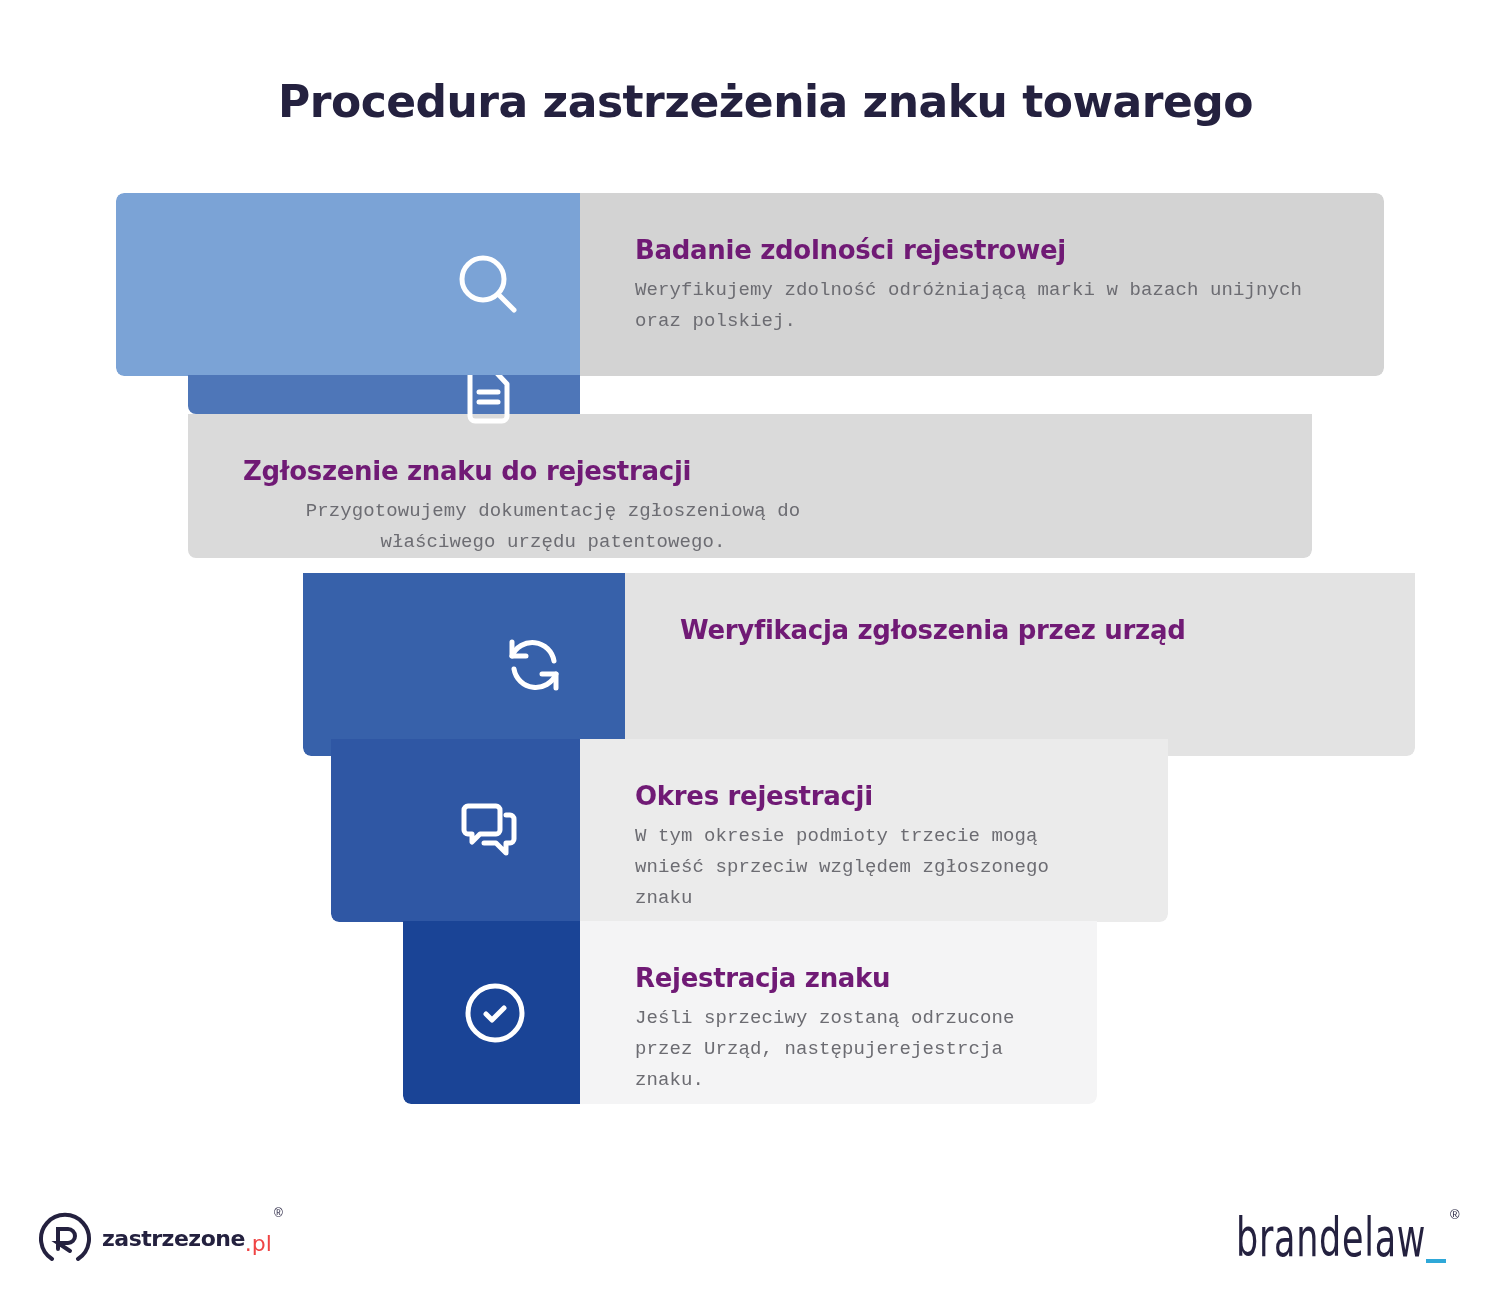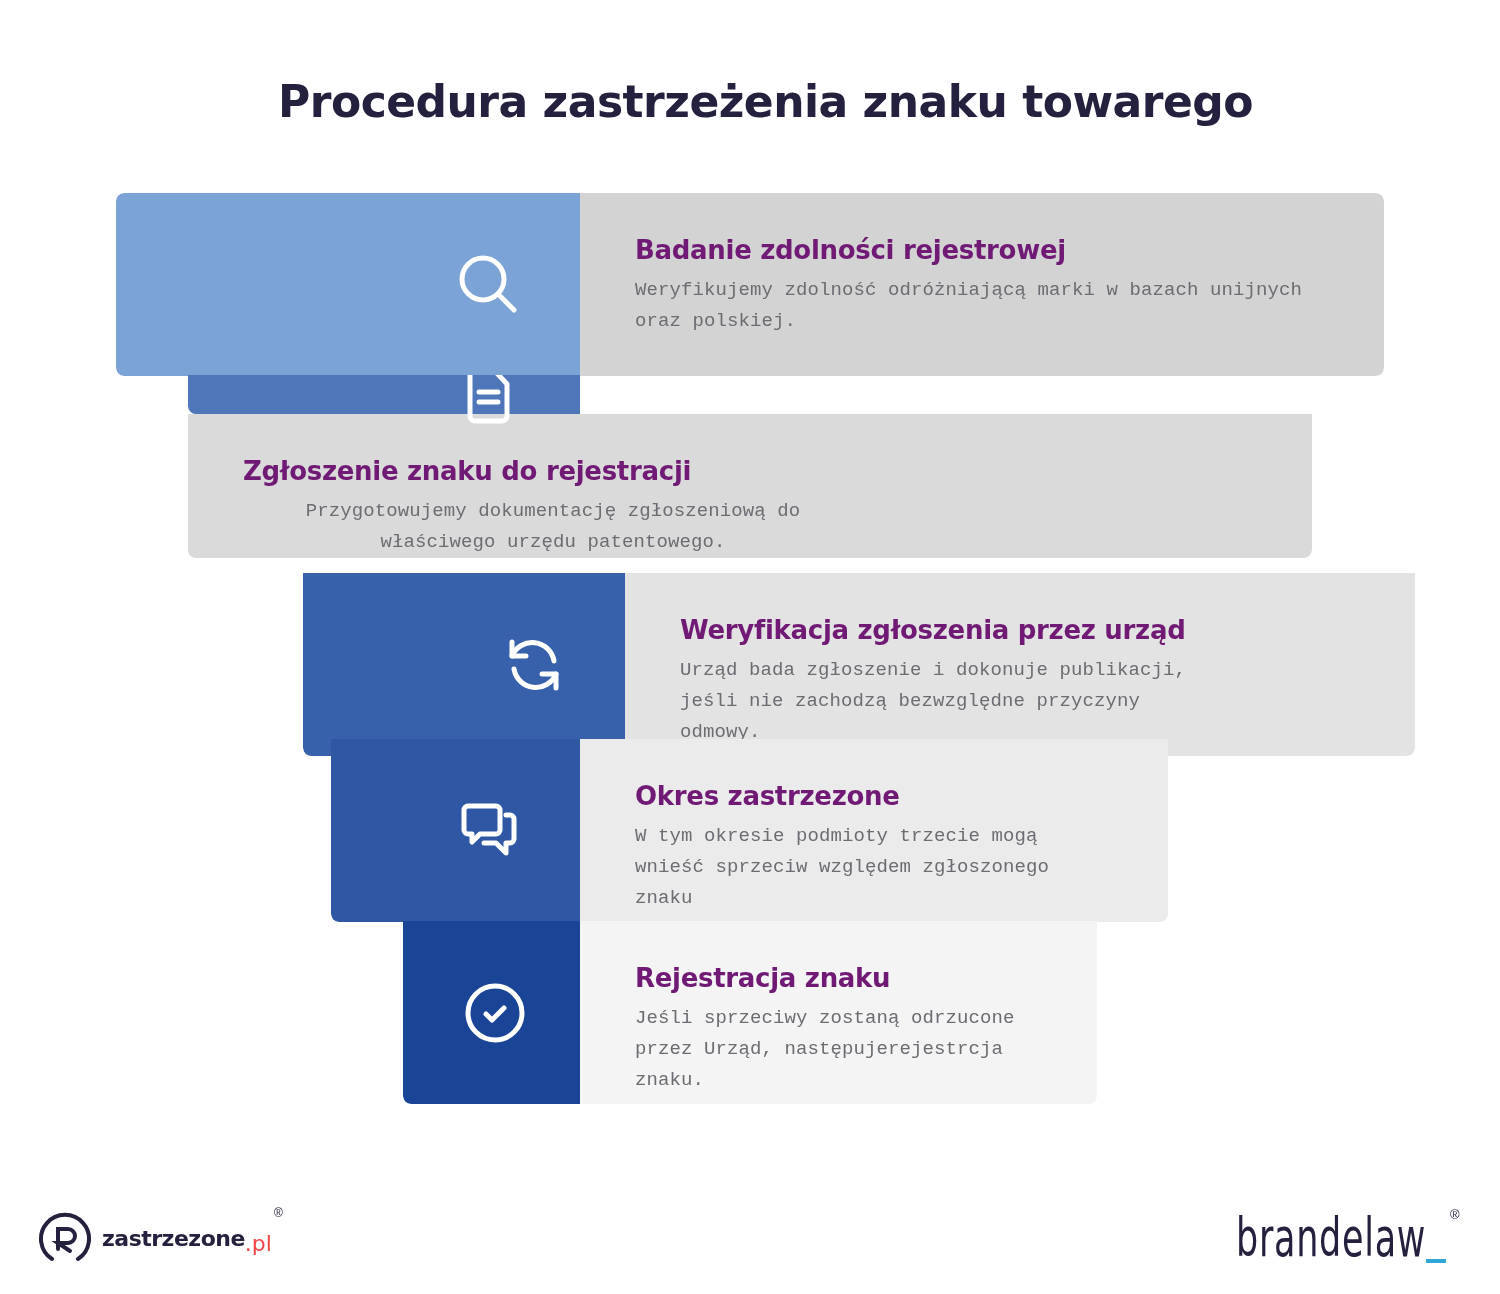--- a/index.html
+++ b/index.html
@@ -114,35 +114,34 @@
       <svg viewBox="0 0 66 66" fill="none" stroke="#fff" stroke-width="5" stroke-linecap="round" stroke-linejoin="round">
         <path d="M11 24 A 22 22 0 0 1 53 29"></path>
         <polyline points="11,10 11,24 25,24"></polyline>
         <path d="M55 42 A 22 22 0 0 1 13 37"></path>
         <polyline points="55,56 55,42 41,42"></polyline>
       </svg>
     </div>
   </div>
   <div class="right" style="background:#E3E3E3; border-radius:0 0 8px 0;">
     <div class="step-title">Weryfikacja zgłoszenia przez urząd</div>
-    <div class="step-desc" style="max-width:540px;">Urząd bada zgłoszenie i dokonuje publikacji, jeśli nie zachodzą bezwzględne przyczyny odmowy.</div>
   </div>
 </div>
 
 <div class="step" style="left:331px; top:739px; width:837px; border-radius:0 0 8px 8px;">
   <div class="left" style="width:249px; background:#2F57A4; border-radius:0 0 0 8px;">
     <div class="icon">
       <svg viewBox="0 0 66 66" fill="none" stroke="#fff" stroke-width="5" stroke-linecap="round" stroke-linejoin="round">
         <path d="M8 12 a4 4 0 0 1 4 -4 h28 a4 4 0 0 1 4 4 v20 a4 4 0 0 1 -4 4 h-16 l-8 8 v-8 h-4 a4 4 0 0 1 -4 -4 z"></path>
         <path d="M50 17 h4 a4 4 0 0 1 4 4 v20 a4 4 0 0 1 -4 4 h-4 v10 l-10 -10 h-12"></path>
       </svg>
     </div>
   </div>
   <div class="right" style="background:#EBEBEB; border-radius:0 0 8px 0;">
-    <div class="step-title">Okres zastrzezone</div>
+    <div class="step-title">Okres rejestracji</div>
     <div class="step-desc" style="max-width:470px;">W tym okresie podmioty trzecie mogą wnieść sprzeciw względem zgłoszonego znaku</div>
   </div>
 </div>
 
 <div class="step" style="left:403px; top:921px; width:694px; border-radius:0 0 8px 8px;">
   <div class="left" style="width:177px; background:#1A4496; border-radius:0 0 0 8px;">
     <div class="icon" style="right:50px;">
       <svg viewBox="0 0 66 66" fill="none" stroke="#fff" stroke-width="5" stroke-linecap="round" stroke-linejoin="round">
         <circle cx="33" cy="33" r="27"></circle>
         <polyline points="24,34 30,40 42,28"></polyline>

